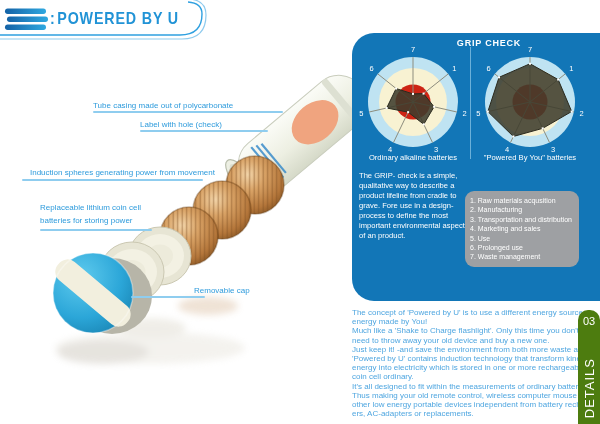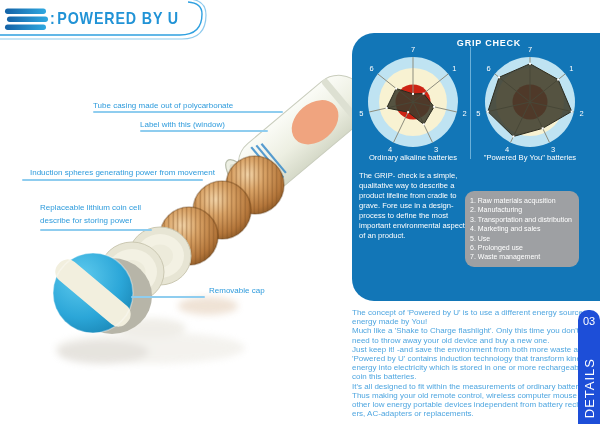--- a/index.html
+++ b/index.html
@@ -37,21 +37,21 @@
               background:#9EA0A3;border-radius:9px;padding:5px 5px;color:#fff;
               font-size:7px;line-height:9.4px;}
   .legend-item{white-space:nowrap;}
 
   
   .description{position:absolute;left:352px;top:308px;width:222px;}
   .desc-line{font-size:8px;line-height:9.2px;color:#4FA6E0;white-space:nowrap;}
 
   
   .tab{position:absolute;left:578px;top:310px;width:22px;height:114px;
-       background:#1d4ed8;border-radius:10px 10px 0 0;}
+       background:#4d7c0f;border-radius:10px 10px 0 0;}
   .tab-number{margin-top:5px;text-align:center;color:#fff;font-size:11px;}
   .tab-label{position:absolute;bottom:6px;left:50%;transform:translateX(-50%) rotate(180deg);
              writing-mode:vertical-rl;color:#fff;font-size:13px;letter-spacing:1px;}
 
   svg.product{position:absolute;left:0;top:0;pointer-events:none;}
 </style>
 </head>
 <body>
 
 <div class="page">
@@ -156,31 +156,31 @@
       <path d="M0,39 H182 Q206,39 206,15 Q206,0 189,-1" stroke="#8FCBEE" stroke-width="1.2"></path>
     </g>
   </svg>
   <div class="logo-text">
     <span class="colon">:</span><span>POWERED BY U</span>
   </div>
 
   <div class="plabel" style="left:93px;top:101px">Tube casing made out of polycarbonate</div>
   <div class="leader" style="left:93px;top:111px;width:190px"></div>
 
-  <div class="plabel" style="left:140px;top:120px">Label with this (window)</div>
+  <div class="plabel" style="left:140px;top:120px">Label with hole (check)</div>
   <div class="leader" style="left:140px;top:130px;width:128px"></div>
 
   <div class="plabel" style="left:30px;top:168px">Induction spheres generating power from movement</div>
   <div class="leader" style="left:22px;top:179px;width:181px"></div>
 
   <div class="plabel" style="left:40px;top:203px">Replaceable lithium coin cell</div>
-  <div class="plabel" style="left:40px;top:216px">describe for storing power</div>
+  <div class="plabel" style="left:40px;top:216px">batteries for storing power</div>
   <div class="leader" style="left:40px;top:229px;width:112px"></div>
 
-  <div class="plabel" style="left:209px;top:286px">Removable cap</div>
+  <div class="plabel" style="left:194px;top:286px">Removable cap</div>
   <div class="leader" style="left:131px;top:296px;width:74px"></div>
 
   <div class="panel">
     <div class="panel-title">GRIP CHECK</div>
     <div class="panel-divider"></div>
 
     <svg id="radar1" class="radar" viewBox="-60 -60 120 120">
         <circle cx="0" cy="0" r="45" fill="#BFE3F2"></circle>
         <circle cx="0" cy="0" r="34" fill="#F8F2D2"></circle>
         <circle cx="0" cy="0" r="17.5" fill="#CD2414"></circle>
@@ -254,21 +254,21 @@
   </div>
 
   <div class="description" id="description">
       <div class="desc-line">The concept of 'Powered by U' is to use a different energy source,-</div>
       <div class="desc-line">energy made by You!</div>
       <div class="desc-line">Much like a 'Shake to Charge flashlight'. Only this time you don't</div>
       <div class="desc-line">need to throw away your old device and buy a new one.</div>
       <div class="desc-line">Just keep it! -and save the environment from both more waste and in-</div>
       <div class="desc-line">'Powered by U' contains induction technology that transform kinetic</div>
       <div class="desc-line">energy into electricity which is stored in one or more rechargeable</div>
-      <div class="desc-line">coin this batteries.</div>
+      <div class="desc-line">coin cell ordinary.</div>
       <div class="desc-line">It's all designed to fit within the measurements of ordinary batteries.</div>
       <div class="desc-line">Thus making your old remote control, wireless computer mouse or</div>
       <div class="desc-line">other low energy portable devices independent from battery recharg-</div>
       <div class="desc-line">ers, AC-adapters or replacements.</div>
     </div>
 
   <div class="tab">
     <div class="tab-number">03</div>
     <div class="tab-label">DETAILS</div>
   </div>

